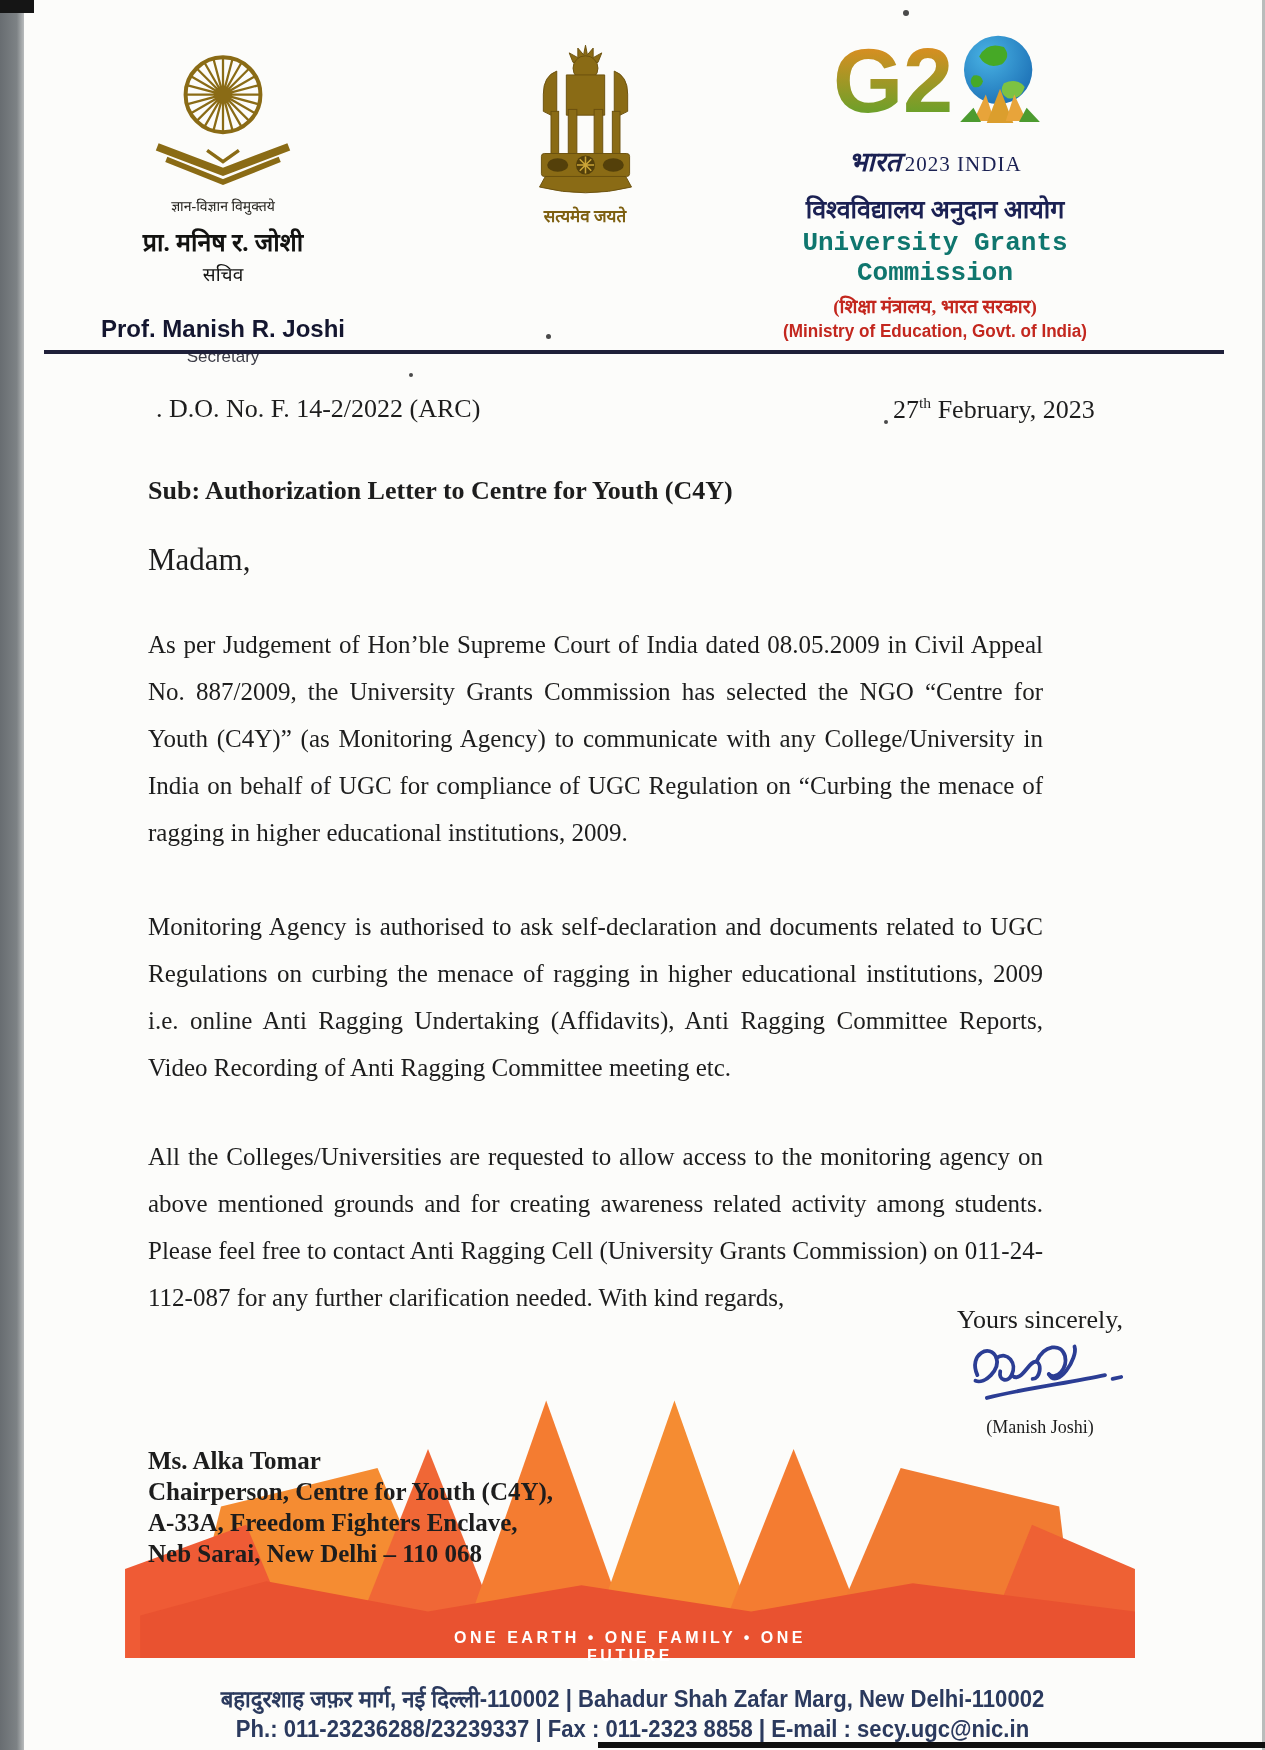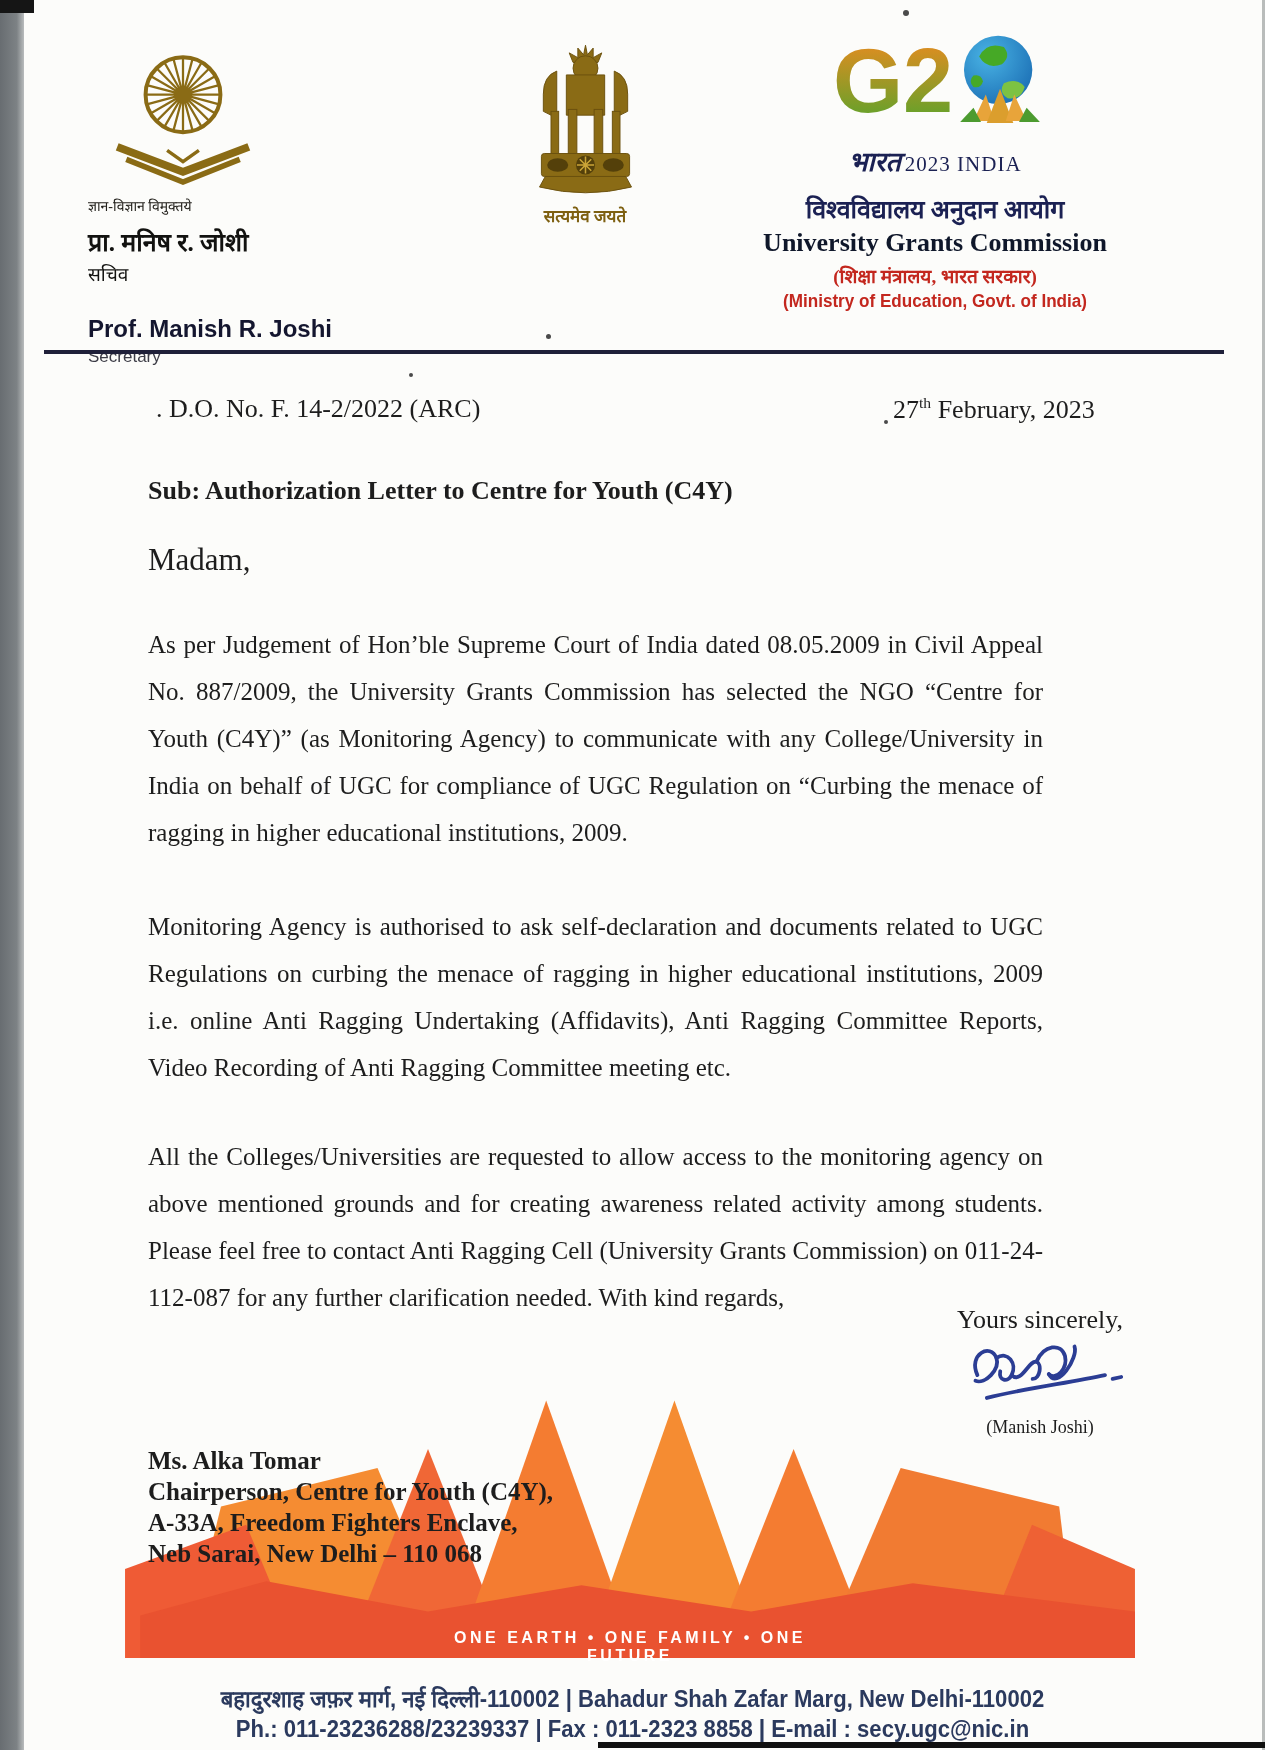--- a/index.html
+++ b/index.html
@@ -6,34 +6,34 @@
   .page{position:relative;width:1265px;height:1750px;background:#fcfcfa;overflow:hidden;
         font-family:"Liberation Serif",serif;color:#1d1d1d;}
   .abs{position:absolute;}
   
   .edge-left{left:0;top:0;width:24px;height:1750px;background:linear-gradient(90deg,#686d71,#7d8285 70%,#b9bcbd);}
   .corner-mark{left:0;top:0;width:34px;height:13px;background:#151515;}
   .edge-right{right:0;top:0;width:3px;height:1750px;background:#b9bcbb;}
   .bottom-bar{left:598px;top:1742px;width:667px;height:6px;background:#101010;}
   .speck{background:#4a4a4a;border-radius:50%;}
   
-  .hdr-left{left:88px;top:38px;width:270px;}
+  .hdr-left{left:88px;top:38px;width:270px;text-align:center;}
   .hdr-center{left:500px;top:40px;width:170px;text-align:center;}
   .hdr-right{left:760px;top:30px;width:350px;text-align:center;}
   .motto-hi{font-size:14px;color:#23211c;margin-top:2px;}
   .name-hi{font-size:25px;font-weight:bold;color:#121210;margin-top:9px;}
   .title-hi{font-size:19px;color:#121210;margin-top:3px;}
   .name-en{font-family:"Liberation Sans",sans-serif;font-size:24px;font-weight:bold;color:#14162f;margin-top:28px;}
   .title-en{font-family:"Liberation Sans",sans-serif;font-size:17px;color:#3c3c46;margin-top:4px;}
   .emblem-caption{font-size:17px;font-weight:bold;color:#7e6011;margin-top:2px;}
   .g20-tagline{margin-top:-4px;color:#1b2153;}
   .g20-bharat{font-size:27px;font-weight:bold;font-style:italic;}
   .g20-yearindia{font-size:21px;letter-spacing:1px;}
   .org-hi{font-size:25px;font-weight:bold;color:#1b2153;margin-top:12px;}
-  .org-en{font-family:Liberation Serif, serif;font-size:26px;font-weight:bold;color:#0f172a;margin-top:3px;text-align:center;}
+  .org-en{font-family:Liberation Mono, monospace;font-size:26px;font-weight:bold;color:#0f766e;margin-top:3px;text-align:center;}
   .ministry-hi{font-size:19px;font-weight:bold;color:#c3271e;margin-top:5px;}
   .ministry-en{font-family:"Liberation Sans",sans-serif;font-size:18px;font-weight:bold;color:#c3271e;margin-top:2px;transform:scaleX(.95);}
   .rule{left:44px;top:350px;width:1180px;height:4px;background:#1f2039;}
   
   .ref-no{left:156px;top:394px;font-size:26px;}
   .ref-date{left:893px;top:394px;font-size:26px;}
   .ref-date sup{font-size:60%;}
   .subject{left:148px;top:476px;font-size:26px;font-weight:bold;}
   .salutation{left:148px;top:542px;font-size:31px;}
   .para{left:148px;width:895px;font-size:25px;line-height:47px;text-align:justify;}

